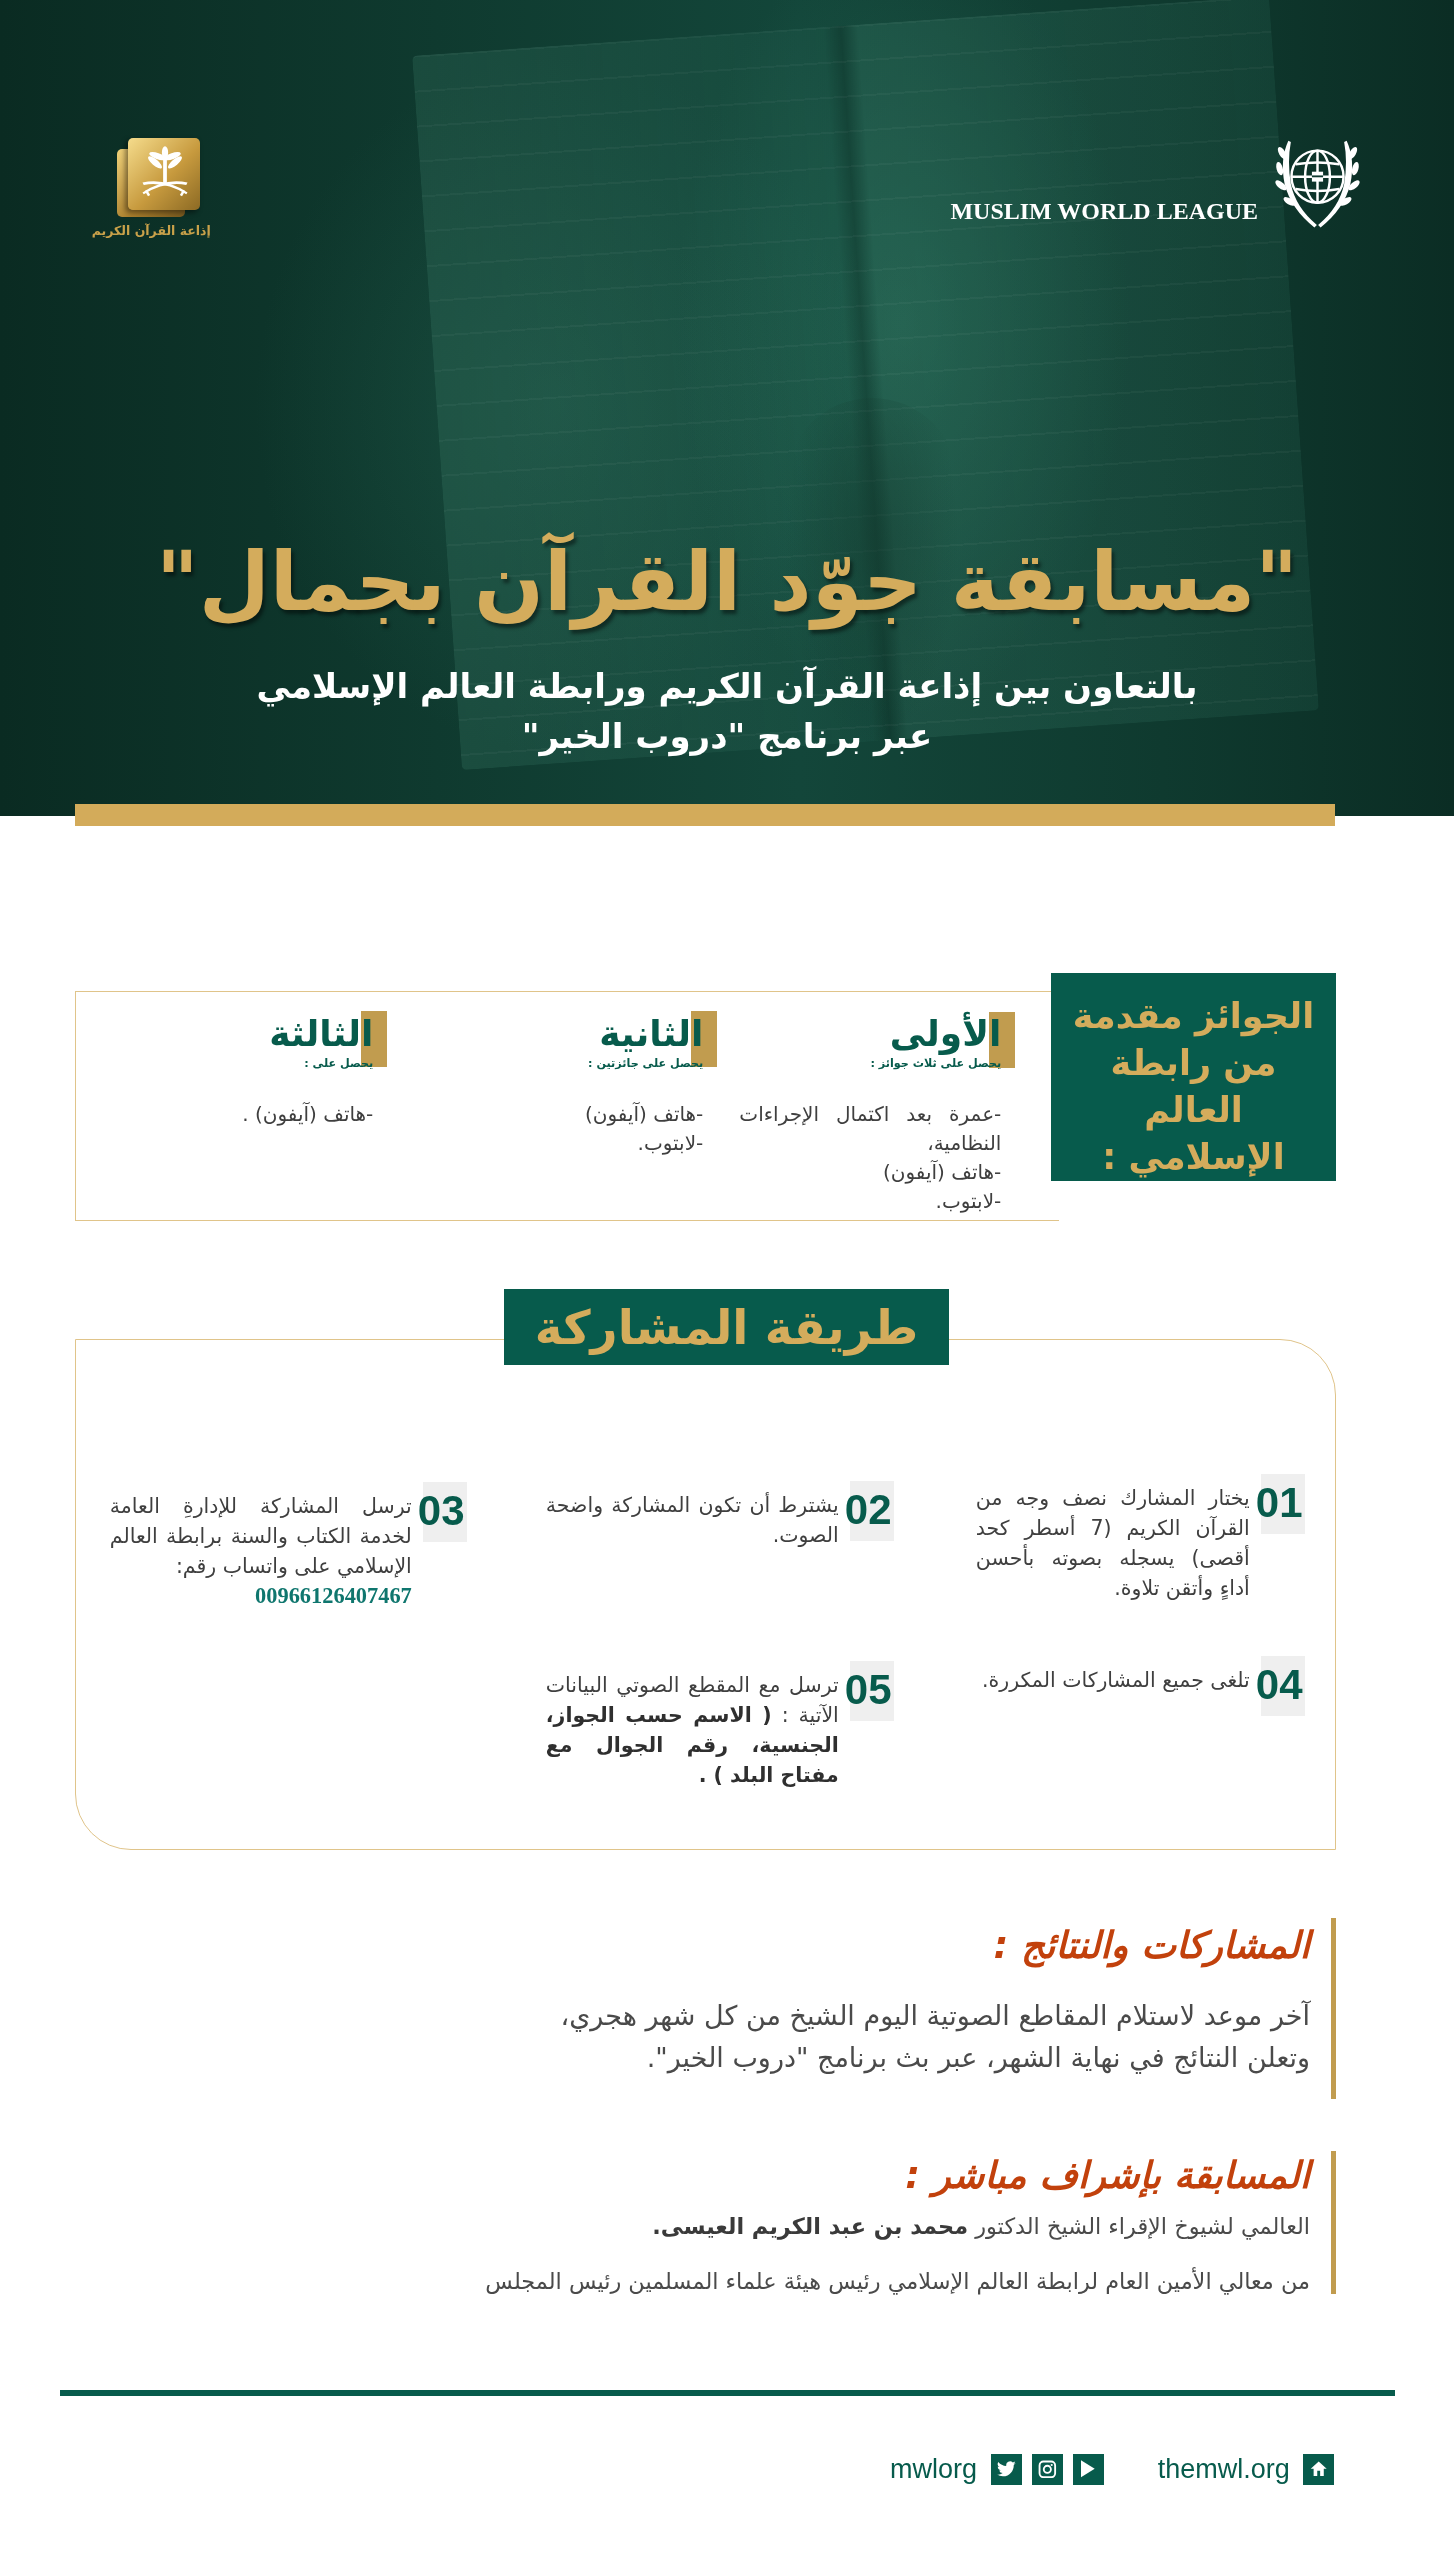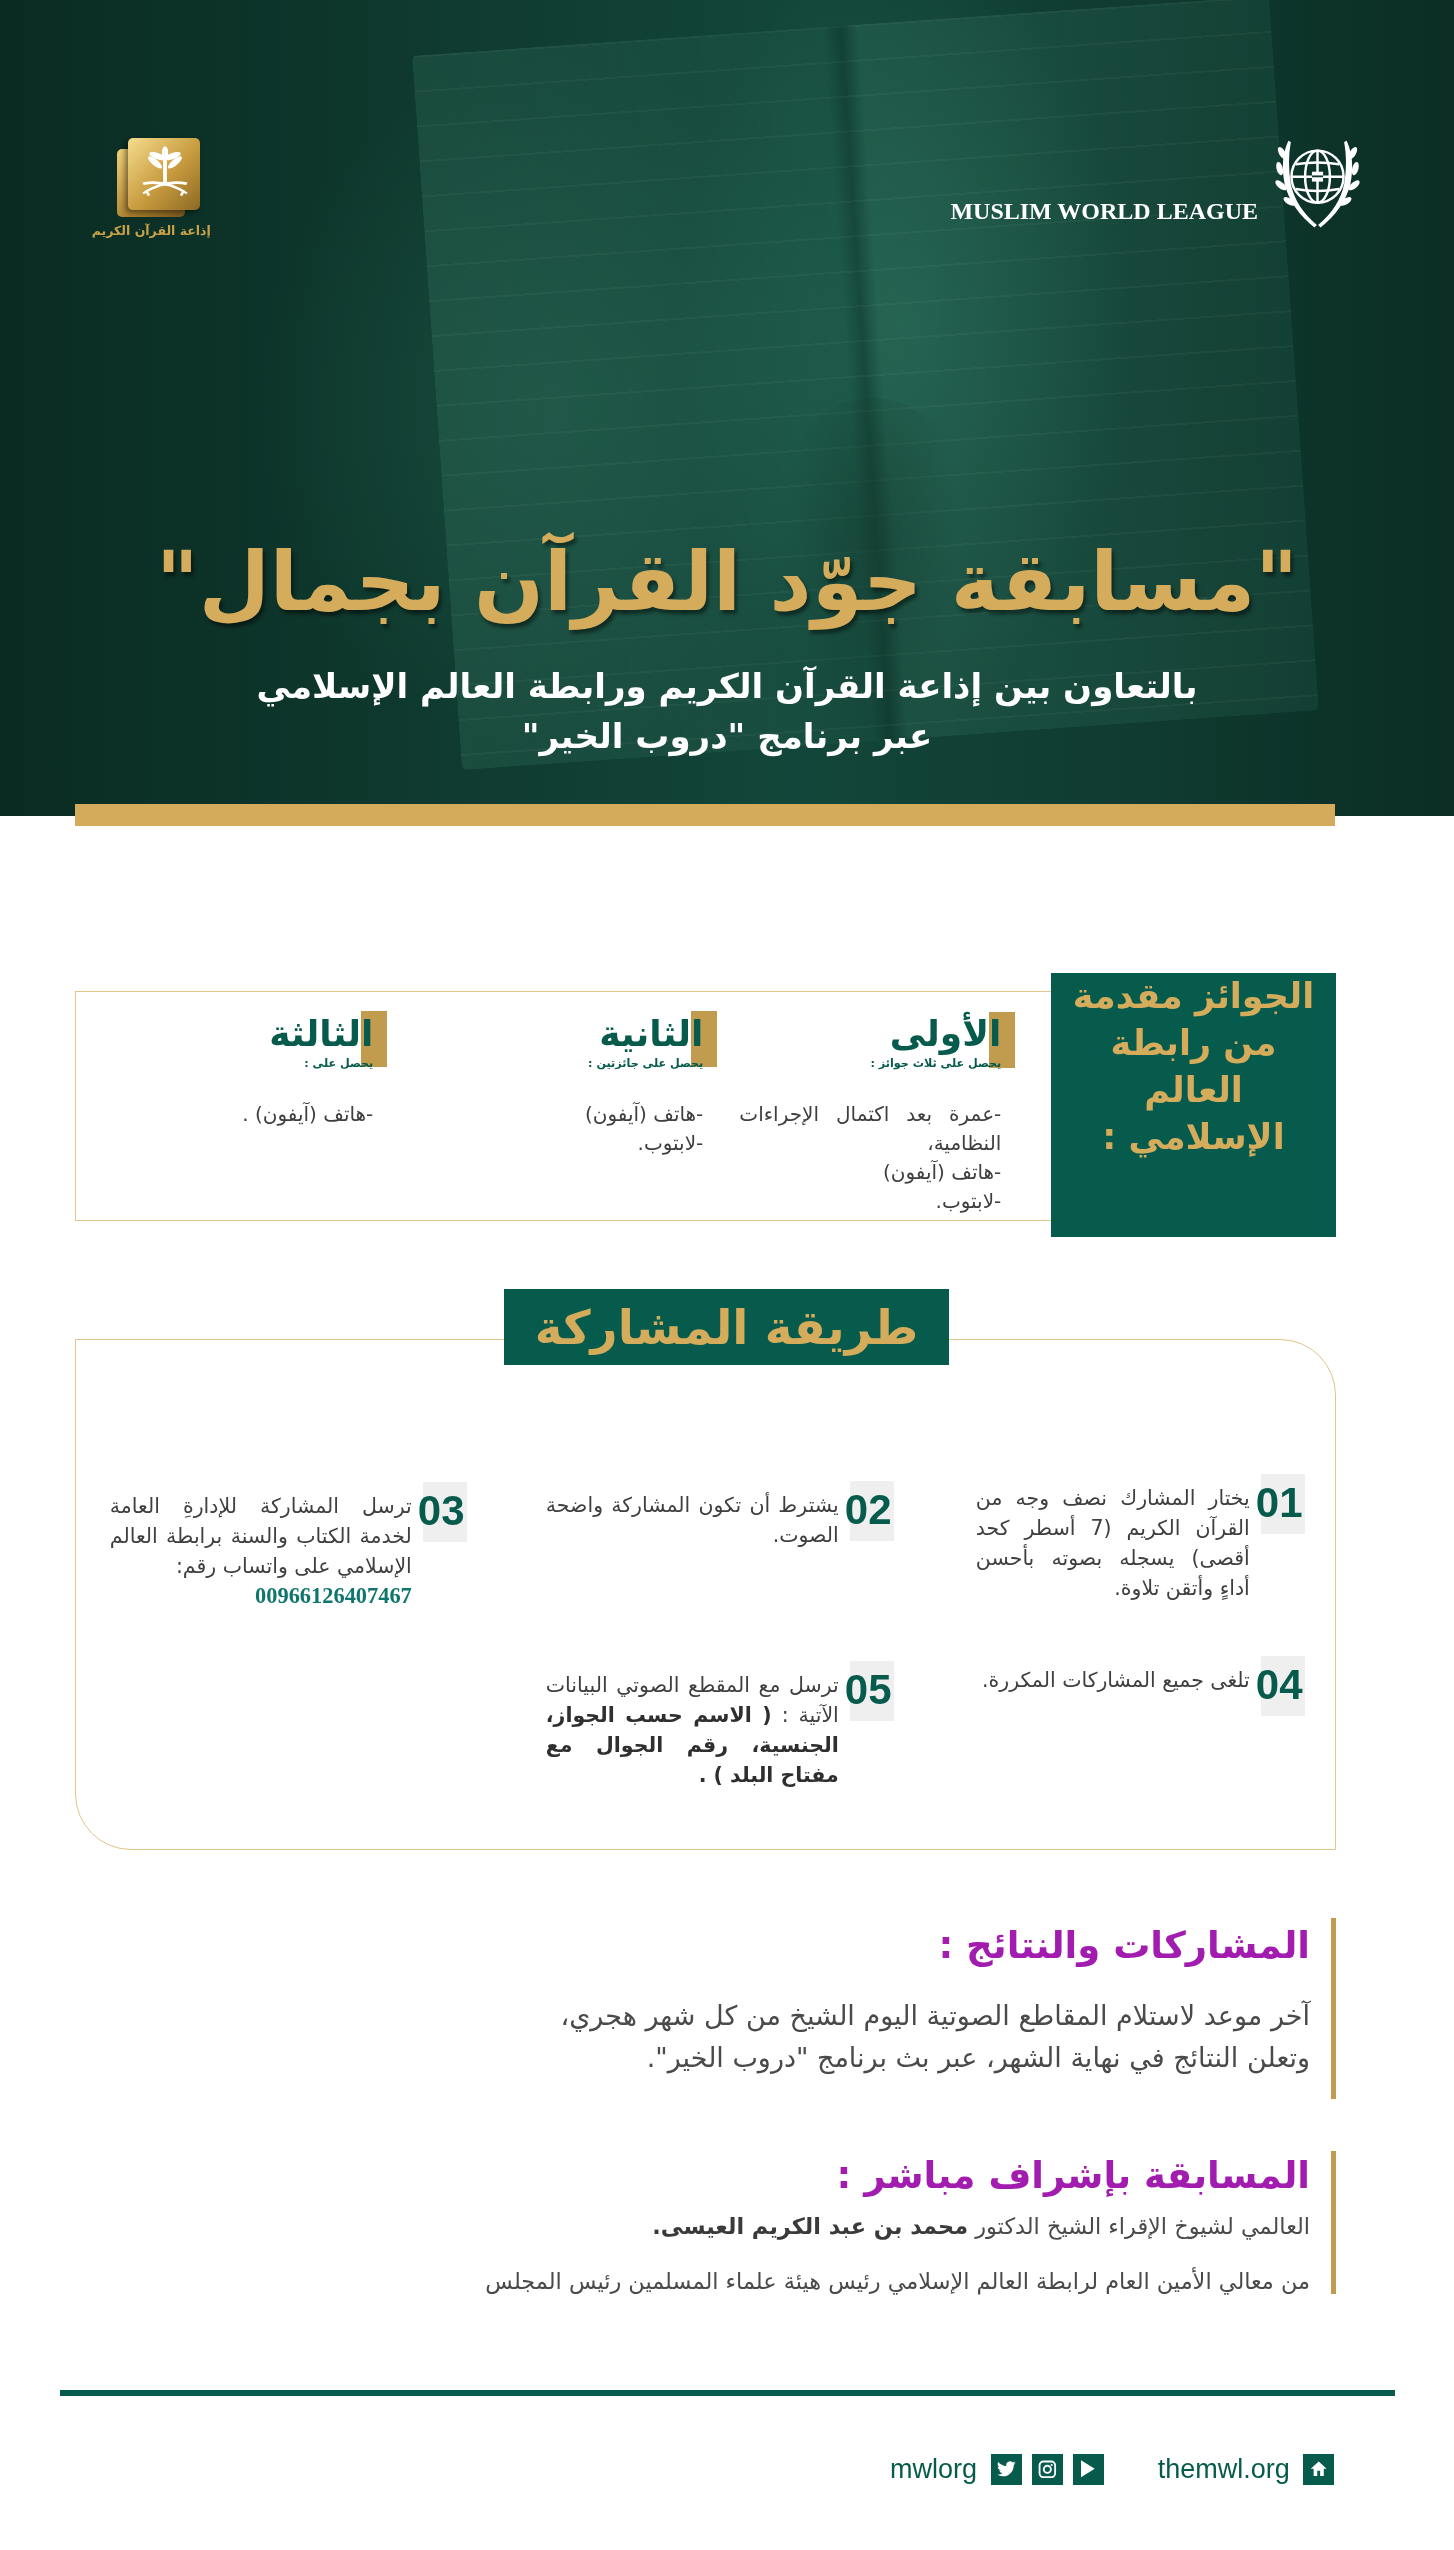--- a/index.html
+++ b/index.html
@@ -60,22 +60,22 @@
   .hero-sub.l1 { top: 666px; }
   .hero-sub.l2 { top: 716px; }
   .gold-bar { position: absolute; left: 75px; top: 804px; width: 1260px; height: 22.4px; background: #d3ab5a; }
 
   
   .prizes-frame {
     position: absolute; left: 75px; top: 991px; width: 984px; height: 230px;
     border: 1.9px solid #e0c48a; border-right: none; background: #ffffff;
   }
   .prizes-head {
-    position: absolute; left: 1051px; top: 973px; width: 285px; height: 264px; background: #075b4c;
-    display: flex; align-items: flex-start; justify-content: center; padding: 0 21px;
+    position: absolute; left: 1051px; top: 973px; width: 285px; height: 208px; background: #075b4c;
+    display: flex; align-items: flex-end; justify-content: center; padding: 0 21px;
   }
   .prizes-head span {
     color: #d4ac5c; font-size: 35px; font-weight: bold; line-height: 47px; text-align: center;
   }
   .prize { position: absolute; top: 1012px; width: 262px; }
   .prize .marker { position: absolute; right: 0; top: 0; width: 26px; height: 56px; background: #c19c4f; }
   .prize .title {
     position: relative; font-size: 36px; font-weight: bold; color: #075b4c; line-height: 44px;
     padding-right: 13.7px; white-space: nowrap;
   }
@@ -118,21 +118,21 @@
   .step-3 { right: 987px; top: 1482px; }
   .step-3 .text { width: 302px; }
   .step-3 .phone { font-family: Liberation Serif, serif; font-weight: bold; font-size: 22.4px; direction: ltr; text-align: left; color: #0f766e; }
   .step-4 { right: 149px; top: 1656px; }
   .step-4 .text { width: 374px; }
   .step-5 { right: 560px; top: 1661px; }
   .step-5 .text { width: 293px; }
 
   
   .info-block { position: absolute; right: 118px; border-right: 5.6px solid #c19c4f; padding-right: 21px; text-align: right; }
-  .info-block .h { font-size: 37px; font-weight: bold; color: #a21caf; white-space: nowrap; }
+  .info-block .h { font-size: 37px; font-weight: bold; color: #c2410c; white-space: nowrap; font-style: italic; }
   .info-results { top: 1918px; height: 181px; width: 996px; }
   .info-results .h { line-height: 56px; }
   .info-results .p { margin-top: 21px; font-size: 27px; line-height: 42px; color: #4a4a4a; white-space: nowrap; }
   .info-super { top: 2151px; height: 143px; width: 1046px; }
   .info-super .h { line-height: 50px; }
   .info-super .p { margin-top: 5px; font-size: 22.4px; line-height: 50px; color: #4a4a4a; white-space: nowrap; }
   .info-super .p b { color: #3a3a3a; }
 
   
   .footer-bar { position: absolute; left: 60px; top: 2390px; width: 1335px; height: 6.2px; background: #075b4c; }

